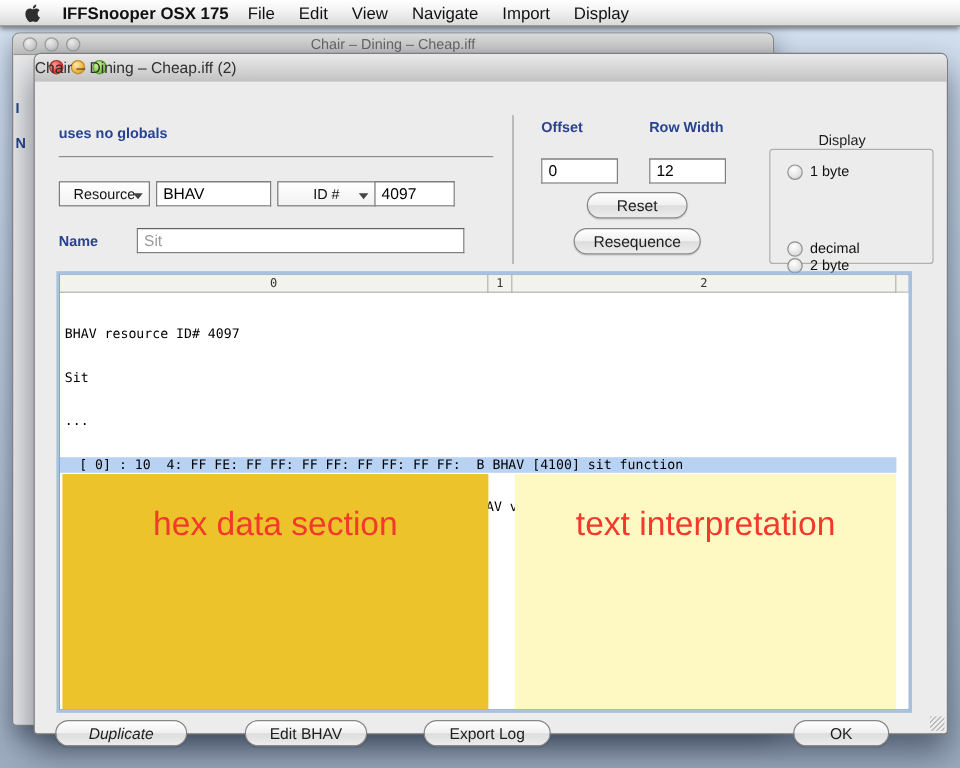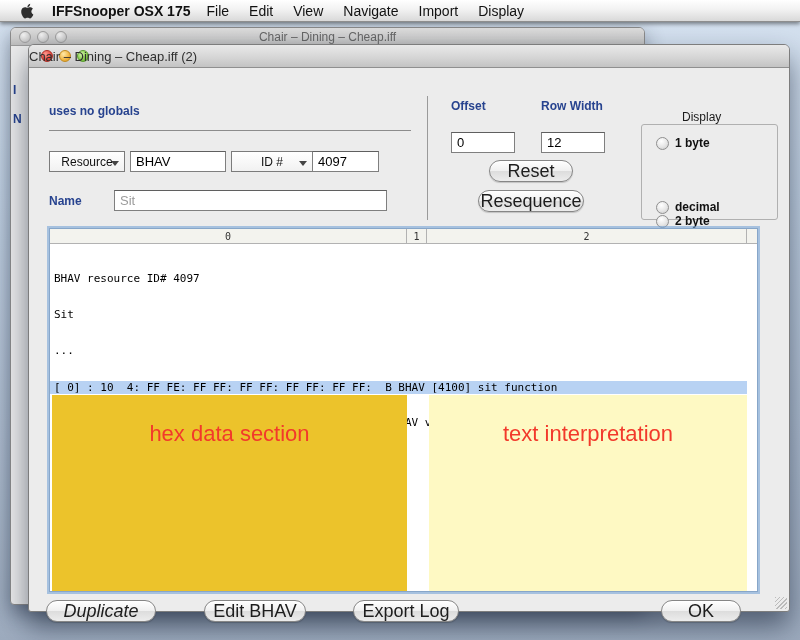--- a/index.html
+++ b/index.html
@@ -55,49 +55,49 @@
     border:1px solid #7b7b7b; color:#111; display:flex; align-items:center; justify-content:center; }
   .bevel-btn .tri { position:absolute; right:5px; bottom:5px; width:0; height:0;
     border-left:4px solid transparent; border-right:4px solid transparent; border-top:5px solid #444; }
   .field { position:absolute; height:21px; background:#fff; border:1px solid #7f7f7f;
     border-top-color:#5f5f5f; padding:2px 5px; color:#000; font-size:13px; }
   .field.ghost { color:#9b9b9b; }
 
   .aqua-btn { position:absolute; height:22px; border-radius:11px;
     background:linear-gradient(#ffffff,#f0f0f0 48%, #dddddd 52%, #ececec);
     border:1px solid #868686; box-shadow:inset 0 1px 0 rgba(255,255,255,.9), 0 1px 1px rgba(0,0,0,.18);
-    display:flex; align-items:center; justify-content:center; font-size:18px; color:#1d1d1d; }
+    display:flex; align-items:center; justify-content:center; font-size:13px; color:#1d1d1d; }
 
   .groupbox { position:absolute; left:612px; top:56px; width:137px; height:96px;
     border:1px solid #b0b0b0; border-radius:3px; }
   .display-label { position:absolute; left:620px; top:42px; color:#1c1c1c;margin-left:33px; }
-  .radio-row { position:absolute; left:14px; display:flex; align-items:flex-end;font-weight:bold; }
+  .radio-row { position:absolute; left:14px; display:flex; align-items:flex-end; }
   .radio { width:13px; height:13px; border-radius:50%; border:1px solid #8f8f8f;
     background:radial-gradient(circle at 40% 30%, #ffffff, #e6e6e6 55%, #c8c8c8); margin-right:6px; }
   .radio-label { font-size:12px; color:#111; }
 
   
   .hexview { position:absolute; left:20px; top:160px; width:709px; height:364px; background:#fff;
     border:1px solid #87a6c9; box-shadow:0 0 0 2px rgba(120,165,215,.6); overflow:hidden; }
   .hv-header { position:absolute; left:0; top:0; right:0; height:15px; background:#f3f3ee;
     border-bottom:1px solid #b2b2b2; font-family:"DejaVu Sans Mono", monospace; font-size:10px; color:#333; }
   .hv-col { position:absolute; top:0; height:15px; text-align:center; border-right:1px solid #b2b2b2;
     line-height:15px; }
   .hv-col0 { left:0; width:357px; }
   .hv-col1 { left:357px; width:20px; }
   .hv-col2 { left:377px; width:320px; }
   .hv-corner { position:absolute; left:697px; top:0; width:12px; height:15px; }
   .hv-lines { position:absolute; left:4px; top:20px; font-family:"DejaVu Sans Mono", monospace;
     font-size:11px; line-height:12px; color:#000; white-space:pre; }
   .hv-selected { position:absolute; left:0; top:152px; width:702px; height:13px;
     font-family:"DejaVu Sans Mono", monospace; font-size:11px; line-height:13px;
-    padding-left:4px; white-space:pre; color:#000; }
+    padding-left:16px; white-space:pre; color:#000; }
   .hv-box { position:absolute; top:166px; height:196px; }
   .hv-box .sec-label { display:block; padding-top:26px; text-align:center;
-    font-size:22px; color:#f2392b; }
+    font-size:28px; color:#f2392b; }
   .hv-box-hex { left:2px; width:355px; }
   .hv-box-text { left:379px; width:318px; }
   .hv-track { position:absolute; left:697px; top:15px; width:12px; bottom:0; background:#fff; }
 
   
   .grip { position:absolute; right:2px; bottom:2px; width:12px; height:12px;
     background:repeating-linear-gradient(135deg, #bbb 0 1px, transparent 1px 3px); }
 </style>
 </head>
 <body>

